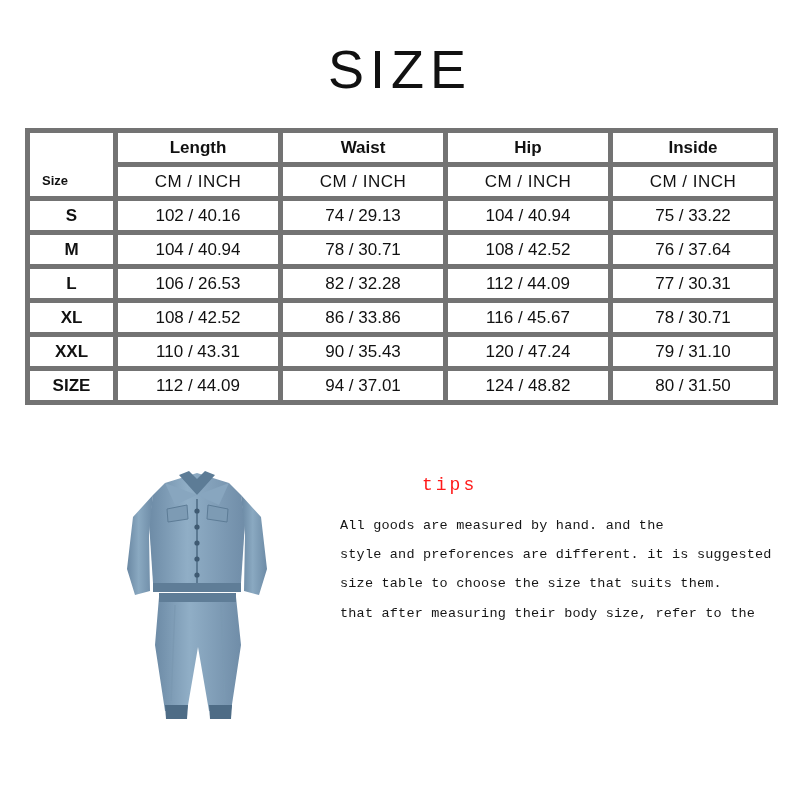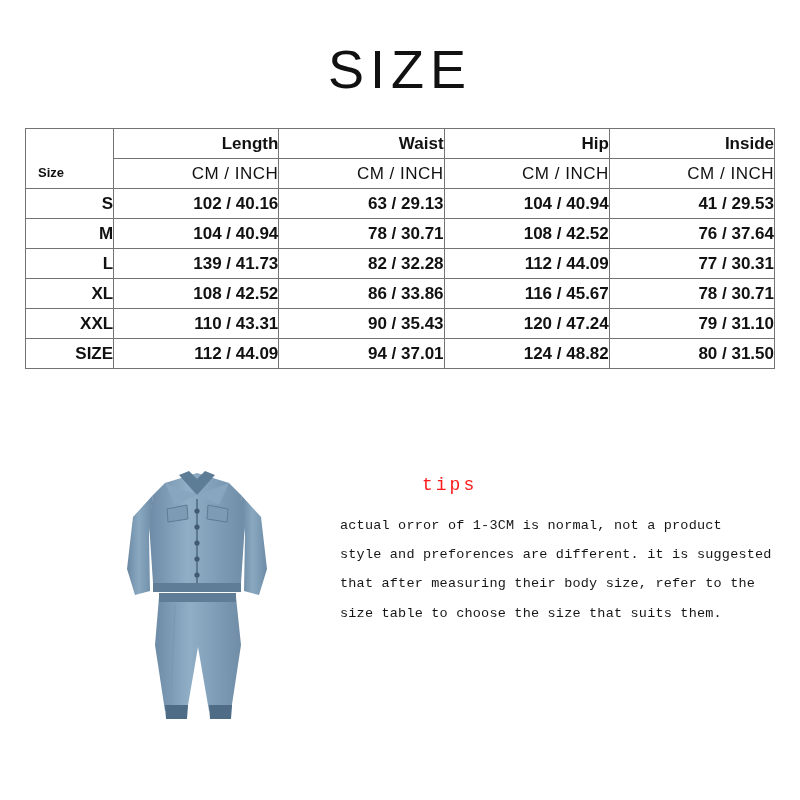--- a/index.html
+++ b/index.html
@@ -33,22 +33,22 @@
     left: 25px;
     top: 128px;
     width: 750px;
   }
   table.size-table {
     border-collapse: collapse;
     width: 750px;
     table-layout: fixed;
   }
   table.size-table td {
-    border: 1px solid #737373;
-    text-align: right;
+    border: 5px solid #737373;
+    text-align: center;
     vertical-align: middle;
     padding: 0;
     height: 29px;
     font-size: 17px;
     color: #111;
   }
   .col-size  { width: 88px; }
   .col-data  { width: 165px; }
 
   td.corner {
@@ -76,21 +76,21 @@
     border-top: none;
     letter-spacing: 0.5px;
   }
   td.size-cell {
     font-size: 19px;
     font-weight: bold;
     height: 30px;
   }
   td.val-cell {
     font-size: 17px;
-    font-weight: bold;
+    font-weight: normal;
     height: 30px;
   }
 
   
   .bottom {
     position: absolute;
     top: 455px;
     left: 0;
     width: 800px;
     height: 300px;
@@ -153,34 +153,34 @@
       <tr>
         <td class="unit-head">CM / INCH</td>
         <td class="unit-head">CM / INCH</td>
         <td class="unit-head">CM / INCH</td>
         <td class="unit-head">CM / INCH</td>
       </tr>
 
       <tr>
         <td class="size-cell">S</td>
         <td class="val-cell">102 / 40.16</td>
-        <td class="val-cell">63 / 29.13</td>
+        <td class="val-cell">74 / 29.13</td>
         <td class="val-cell">104 / 40.94</td>
-        <td class="val-cell">41 / 29.53</td>
+        <td class="val-cell">75 / 33.22</td>
       </tr>
       <tr>
         <td class="size-cell">M</td>
         <td class="val-cell">104 / 40.94</td>
         <td class="val-cell">78 / 30.71</td>
         <td class="val-cell">108 / 42.52</td>
         <td class="val-cell">76 / 37.64</td>
       </tr>
       <tr>
         <td class="size-cell">L</td>
-        <td class="val-cell">139 / 41.73</td>
+        <td class="val-cell">106 / 26.53</td>
         <td class="val-cell">82 / 32.28</td>
         <td class="val-cell">112 / 44.09</td>
         <td class="val-cell">77 / 30.31</td>
       </tr>
       <tr>
         <td class="size-cell">XL</td>
         <td class="val-cell">108 / 42.52</td>
         <td class="val-cell">86 / 33.86</td>
         <td class="val-cell">116 / 45.67</td>
         <td class="val-cell">78 / 30.71</td>
@@ -250,20 +250,20 @@
       <line x1="116" y1="140" x2="120" y2="236" stroke="#7b99b2" stroke-width="1.4"></line>
 
       <path d="M60 240 L83 240 L82 254 L61 254 Z" fill="#4e6c86"></path>
       <path d="M104 240 L127 240 L126 254 L105 254 Z" fill="#4e6c86"></path>
     </svg>
   </div>
 
   <div class="tips-block">
     <div class="tips-title">tips</div>
     <div class="tips-body">
-      <p>actual orror of 1-3CM is normal, not a product</p>
+      <p>All goods are measured by hand. and the</p>
       <p>style and preforences are different. it is suggested</p>
+      <p>size table to choose the size that suits them.</p>
       <p>that after measuring their body size, refer to the</p>
-      <p>size table to choose the size that suits them.</p>
     </div>
   </div>
 
 </div>
 
 </body></html>

